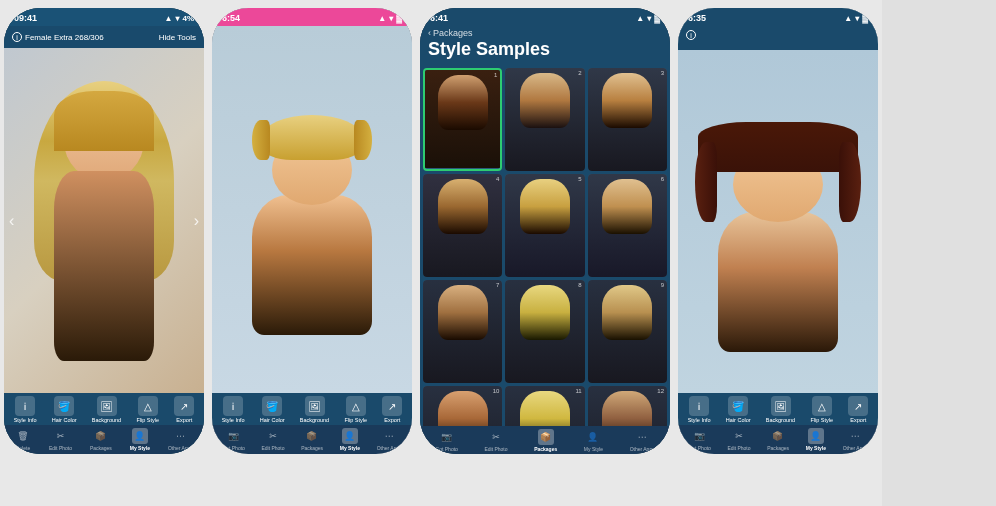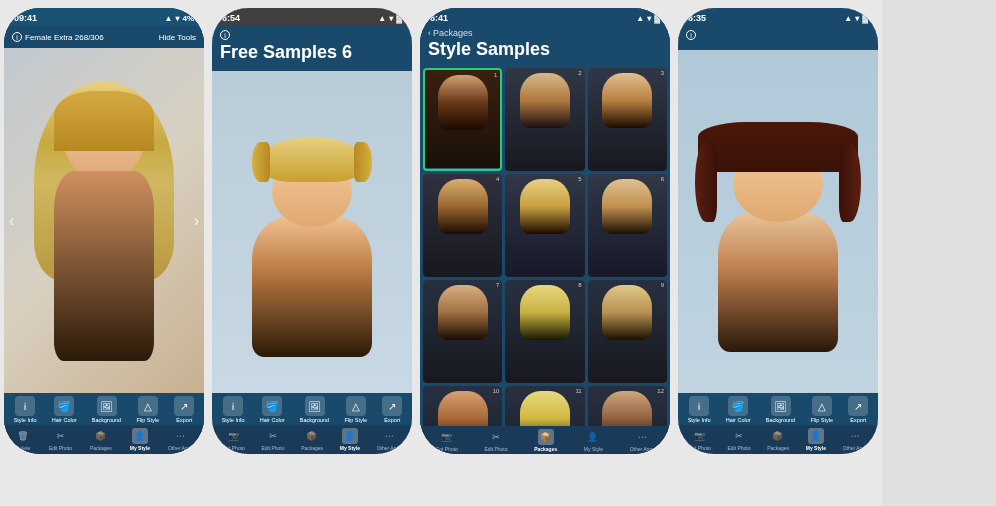--- a/index.html
+++ b/index.html
@@ -218,35 +218,29 @@
         <div class="tab-icon">⋯</div>
         <span style="font-size:5px;color:rgba(255,255,255,0.6);">Other Apps</span>
       </div>
     </div>
   </div>
 </div>
 
 <div class="phone screen2" style="width:200px;height:446px;">
   <div class="phone-screen" style="background:#d0dce8;">
 
-    <div class="status-bar" style="background:#404040;">
+    <div class="status-bar" style="background:#ec4899;">
       <span style="font-weight:700;font-size:9px;">6:54</span>
       <div style="display:flex;gap:3px;font-size:8px;">
         <span>▲</span>
         <span>▾</span>
         <span>▓</span>
       </div>
     </div>
 
-    <div style="background:#1a4a6b;padding:4px 8px 8px;flex-shrink:0;">
-      <div style="display:flex;align-items:center;gap:4px;margin-bottom:2px;">
-        <span class="info-circle">i</span>
-      </div>
-      <div style="color:white;font-size:18px;font-weight:700;">Free Samples 6</div>
-    </div>
 
     <div style="flex:1;background:linear-gradient(180deg,#b8ccd8 0%,#c8d8e4 100%);display:flex;align-items:center;justify-content:center;overflow:hidden;">
 
       <div style="width:150px;height:250px;position:relative;display:flex;align-items:flex-end;justify-content:center;">
         <div style="width:120px;height:220px;position:relative;">
 
           <div style="position:absolute;top:80px;left:0;right:0;bottom:0;background:linear-gradient(180deg,#f0c090 0%,#b87840 40%,#2a1a08 100%);border-radius:30% 30% 10% 10%;"></div>
 
           <div style="position:absolute;top:20px;left:20px;right:20px;height:70px;background:linear-gradient(180deg,#f2c898 0%,#e0a870 100%);border-radius:50%;"></div>
 

